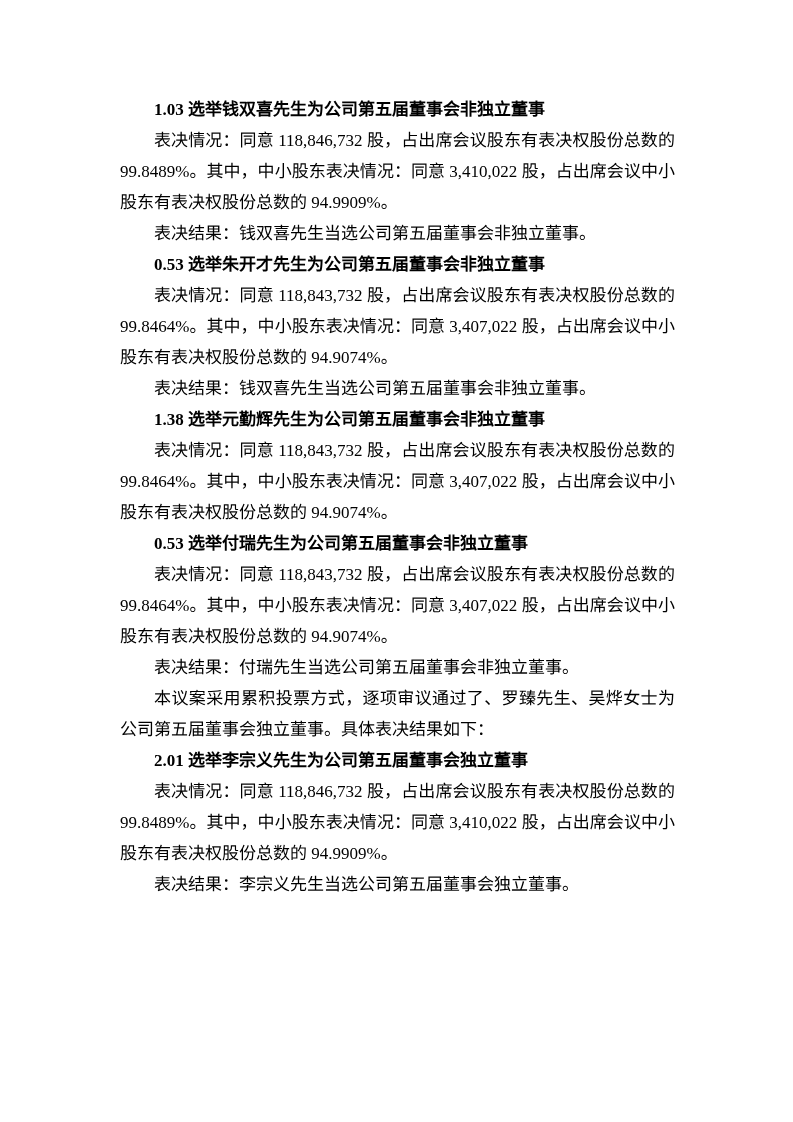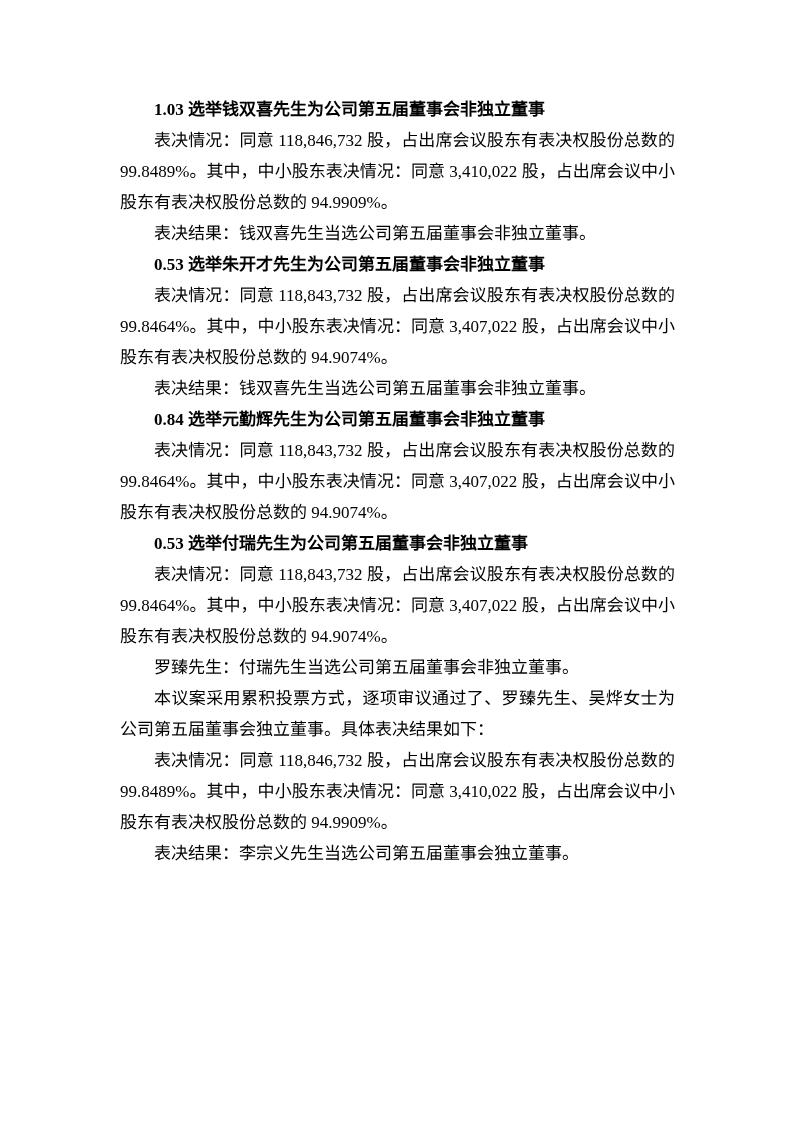--- a/index.html
+++ b/index.html
@@ -42,26 +42,27 @@
   <div class="content">
 
     <p class="heading">1.03 选举钱双喜先生为公司第五届董事会非独立董事</p>
     <p class="para">表决情况：同意 118,846,732 股，占出席会议股东有表决权股份总数的 99.8489%。其中，中小股东表决情况：同意 3,410,022 股，占出席会议中小股东有表决权股份总数的 94.9909%。</p>
     <p class="para">表决结果：钱双喜先生当选公司第五届董事会非独立董事。</p>
 
     <p class="heading">0.53 选举朱开才先生为公司第五届董事会非独立董事</p>
     <p class="para">表决情况：同意 118,843,732 股，占出席会议股东有表决权股份总数的 99.8464%。其中，中小股东表决情况：同意 3,407,022 股，占出席会议中小股东有表决权股份总数的 94.9074%。</p>
     <p class="para">表决结果：钱双喜先生当选公司第五届董事会非独立董事。</p>
 
-    <p class="heading">0.84 选举元勤辉先生为公司第五届董事会非独立董事</p>
+    <p class="heading">1.38 选举元勤辉先生为公司第五届董事会非独立董事</p>
     <p class="para">表决情况：同意 118,843,732 股，占出席会议股东有表决权股份总数的 99.8464%。其中，中小股东表决情况：同意 3,407,022 股，占出席会议中小股东有表决权股份总数的 94.9074%。</p>
 
     <p class="heading">0.53 选举付瑞先生为公司第五届董事会非独立董事</p>
     <p class="para">表决情况：同意 118,843,732 股，占出席会议股东有表决权股份总数的 99.8464%。其中，中小股东表决情况：同意 3,407,022 股，占出席会议中小股东有表决权股份总数的 94.9074%。</p>
-    <p class="para">罗臻先生：付瑞先生当选公司第五届董事会非独立董事。</p>
+    <p class="para">表决结果：付瑞先生当选公司第五届董事会非独立董事。</p>
 
     <p class="para">本议案采用累积投票方式，逐项审议通过了、罗臻先生、吴烨女士为公司第五届董事会独立董事。具体表决结果如下：</p>
 
+    <p class="heading">2.01 选举李宗义先生为公司第五届董事会独立董事</p>
     <p class="para">表决情况：同意 118,846,732 股，占出席会议股东有表决权股份总数的 99.8489%。其中，中小股东表决情况：同意 3,410,022 股，占出席会议中小股东有表决权股份总数的 94.9909%。</p>
     <p class="para">表决结果：李宗义先生当选公司第五届董事会独立董事。</p>
 
   </div>
 </div>
 
 </body></html>

